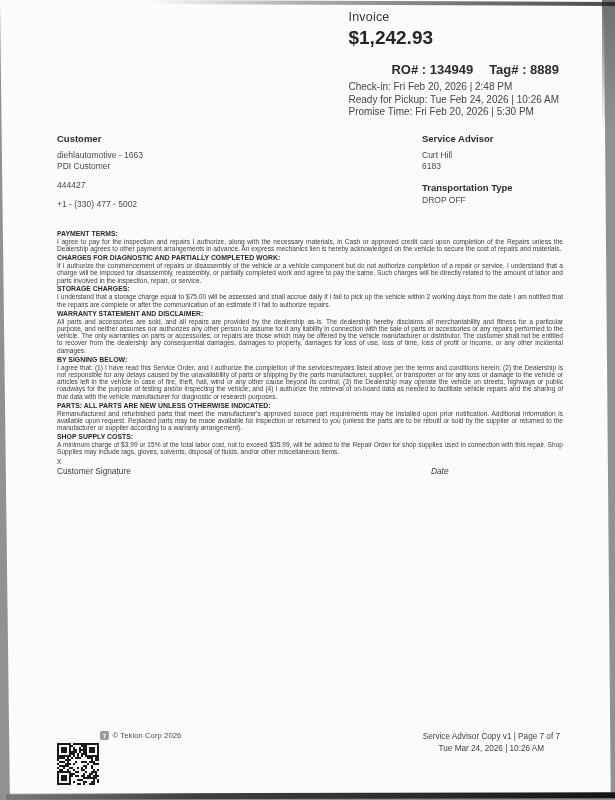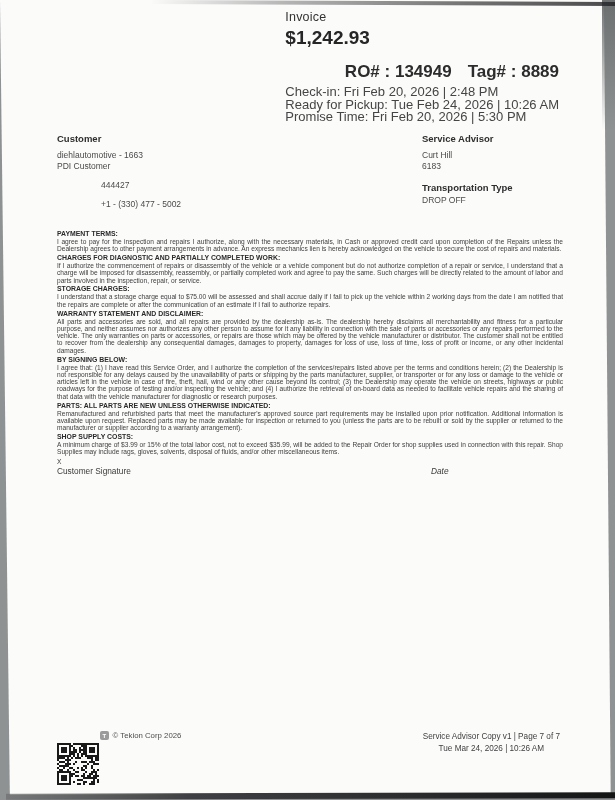--- a/index.html
+++ b/index.html
@@ -26,30 +26,30 @@
     position:absolute;left:6px;right:0;top:793px;height:6px;
     background:linear-gradient(to right,rgba(98,100,101,.55),#3e4041 30%,#2a2b2c 68%,#131414);
     transform:rotate(-.12deg);
   }
   .content{position:absolute;inset:0;color:#3c3c3c;}
 
   
   .header{position:absolute;top:10px;right:56px;}
   .doc-type{font-size:12.5px;color:#333;letter-spacing:.2px;}
   .amount{font-size:19px;font-weight:700;color:#262626;margin-top:3px;}
-  .ro-line{margin-top:13px;font-size:17px;font-weight:700;color:#2c2c2c;display:flex;justify-content:flex-end;gap:16px;}
-  .dates{margin-top:4px;font-size:13px;color:#454545;line-height:12.6px;}
+  .ro-line{margin-top:13px;font-size:13px;font-weight:700;color:#2c2c2c;display:flex;justify-content:flex-end;gap:16px;}
+  .dates{margin-top:4px;font-size:10px;color:#454545;line-height:12.6px;}
 
   
   .col{position:absolute;top:133px;font-size:8.5px;color:#4a4a4a;line-height:11px;}
   .col-c{left:57px;width:190px;}
   .col-v{left:258px;width:155px;}
   .col-a{left:422px;width:150px;}
   .col-h{font-size:9.5px;font-weight:700;color:#2e2e2e;margin-bottom:6px;line-height:11px;}
-  .gap-top{margin-top:8px;margin-left:44px;}
+  .gap-top{margin-top:8px;}
   .vin{font-weight:700;color:#3a3a3a;}
   .vin .sfx{font-style:italic;}
 
   
   .terms{position:absolute;left:57px;top:230px;width:506px;}
   .term-h{font-size:6.9px;font-weight:700;color:#2a2a2a;line-height:8px;}
   .term-b{font-size:6.6px;line-height:7.3px;color:#3e3e3e;text-align:justify;margin-bottom:1.5px;}
 
   
   .sig{position:absolute;left:57px;top:458px;width:506px;font-size:8.3px;color:#3a3a3a;}

